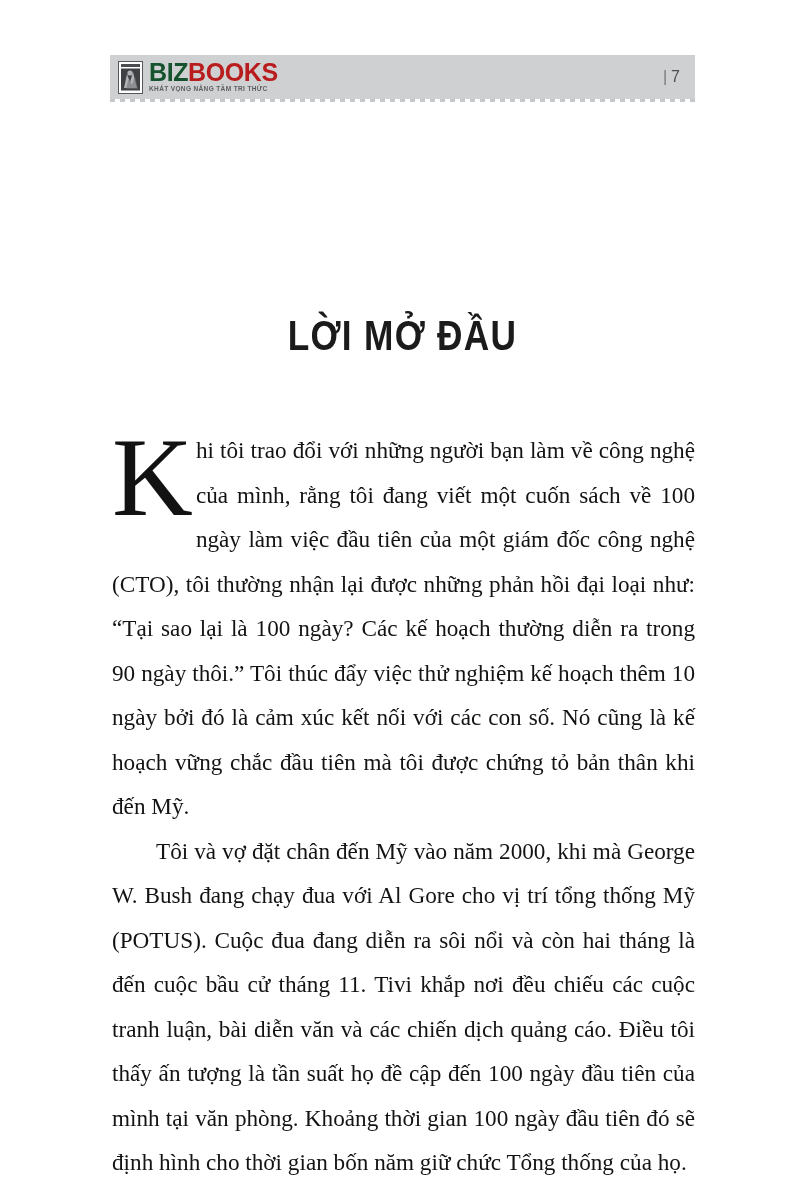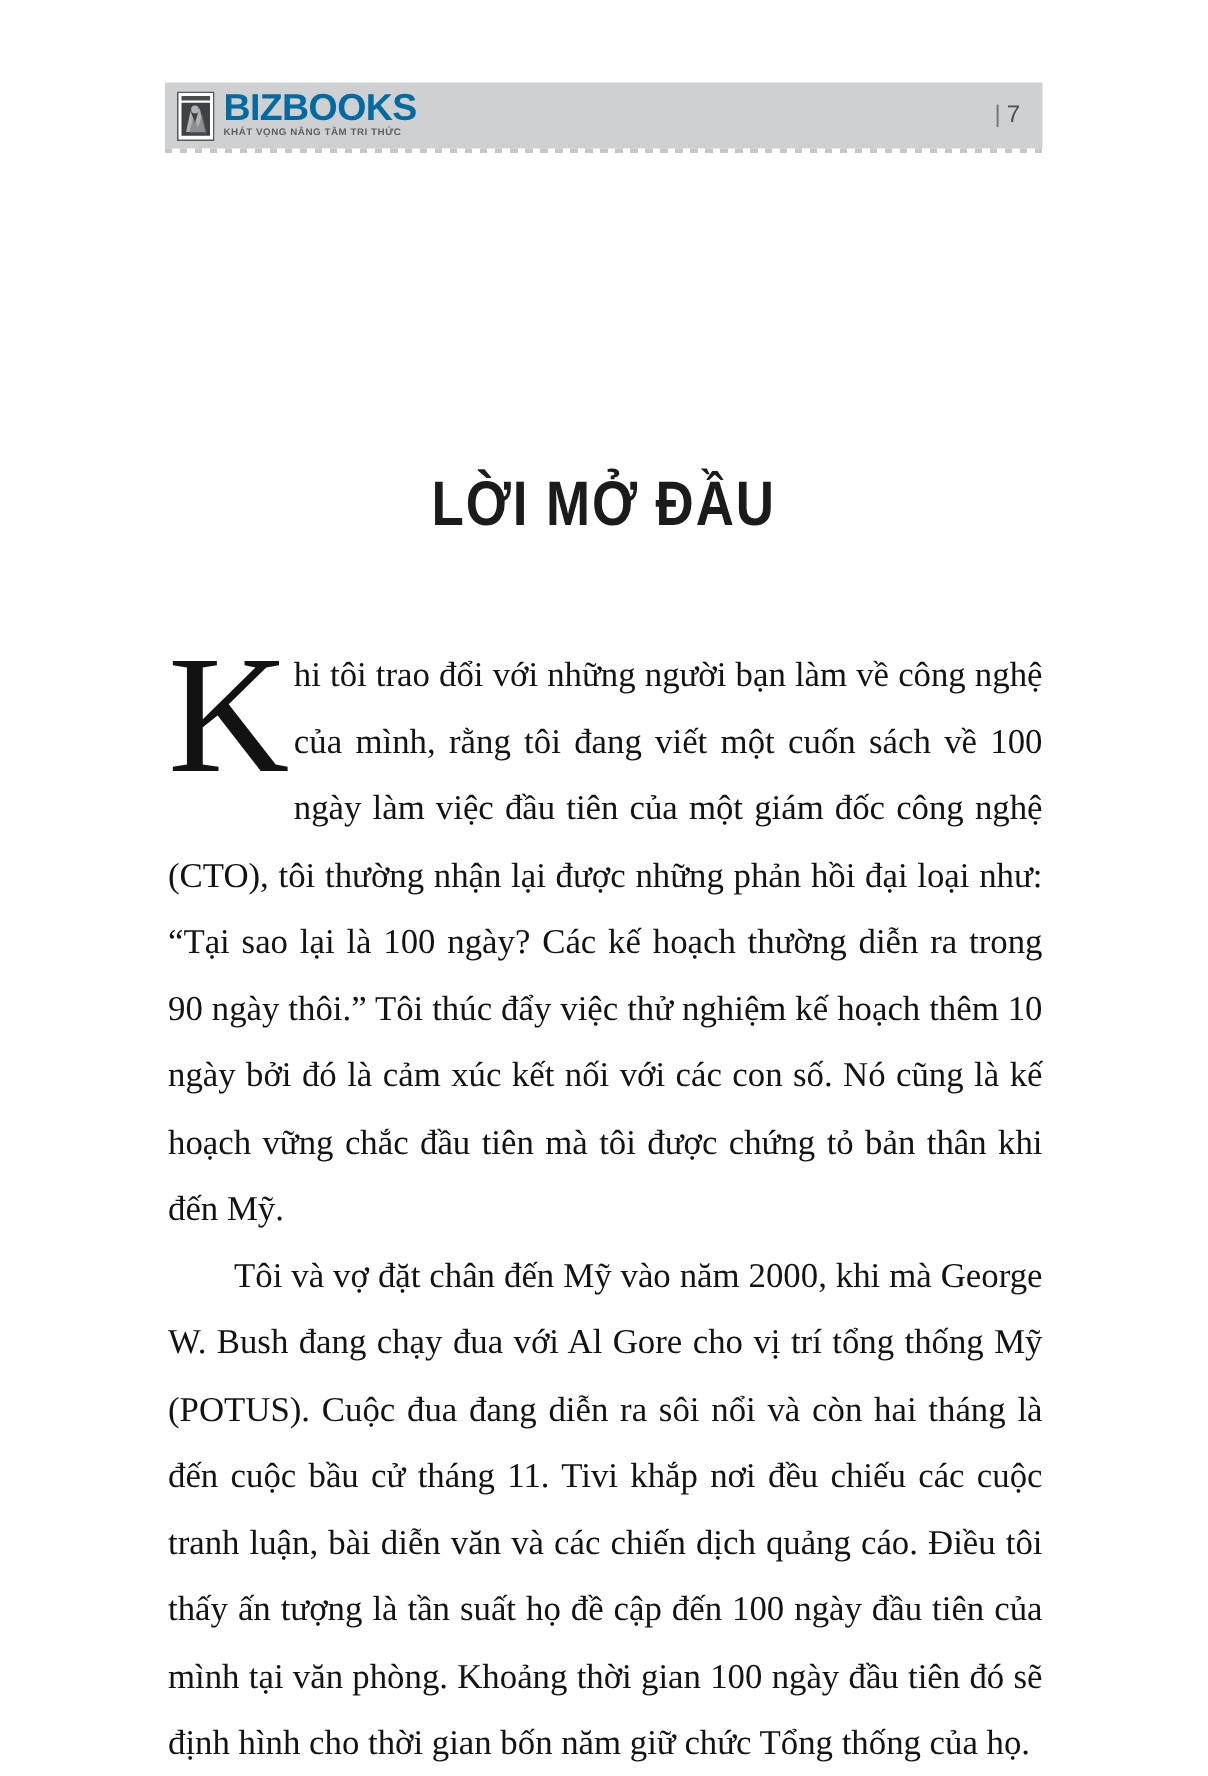--- a/index.html
+++ b/index.html
@@ -73,25 +73,25 @@
   }
   .wordmark {
     font-family: "Liberation Sans", "DejaVu Sans", sans-serif;
     font-size: 25px;
     letter-spacing: -0.4px;
     line-height: 0.92;
     white-space: nowrap;
   }
   .wordmark .biz {
     font-weight: bold;
-    color: #0369a1;
+    color: #14532d;
   }
   .wordmark .books {
     font-weight: bold;
-    color: #0369a1;
+    color: #b91c1c;
     margin-top: 30px;
   }
   .tagline {
     font-family: "Liberation Sans", "DejaVu Sans", sans-serif;
     font-size: 6.4px;
     font-weight: bold;
     letter-spacing: 0.35px;
     color: #5c5e60;
     margin-top: 2px;
     white-space: nowrap;

